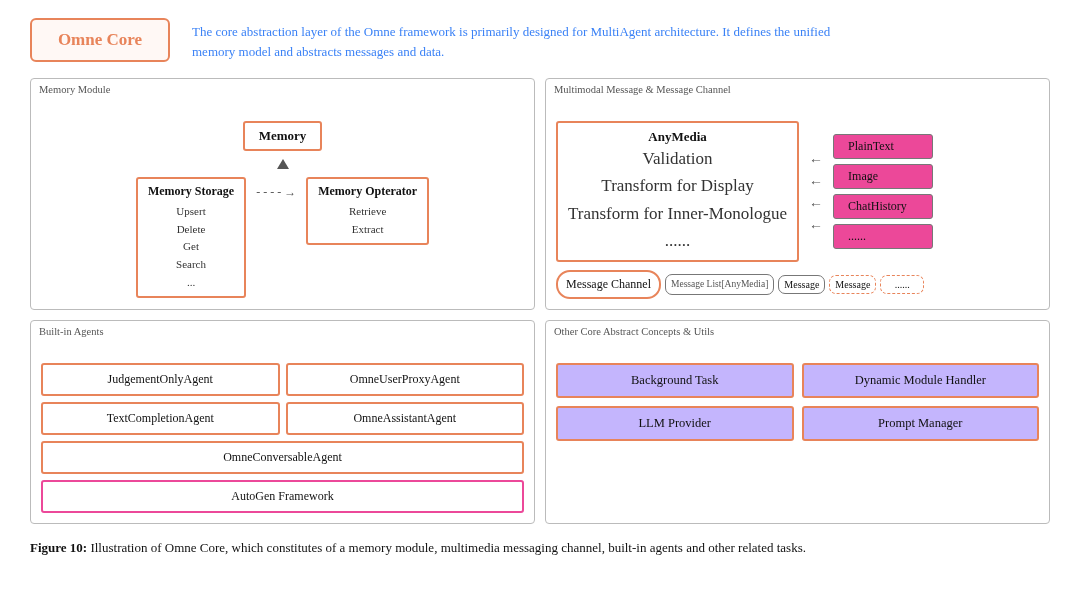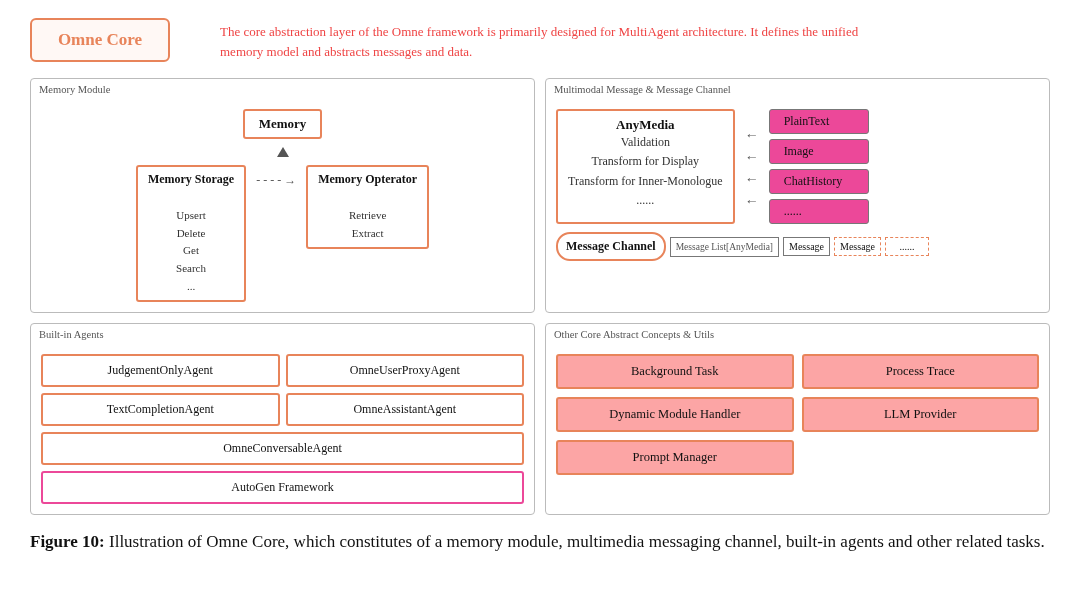--- a/index.html
+++ b/index.html
@@ -28,39 +28,38 @@
       font-weight: bold;
       color: #e8845a;
       background: #fff8f5;
       white-space: nowrap;
       min-width: 140px;
       text-align: center;
     }
     .header-desc {
       font-size: 13px;
       line-height: 1.55;
-      color: #ef4444;
+      color: #3b82f6;
       padding-top: 4px;
       max-width: 680px;
-      margin-left: 28px;
     }
 
     
     .diagram-area {
       display: grid;
       grid-template-columns: 1fr 1fr;
       gap: 10px;
       margin-bottom: 14px;
     }
 
     
     .quadrant {
       border: 1px solid #bbb;
       border-radius: 4px;
-      padding: 12px 10px 10px 10px;
+      padding: 24px 10px 10px 10px;
       position: relative;
     }
     .quadrant-label {
       font-size: 10.5px;
       color: #555;
       position: absolute;
       top: 5px;
       left: 8px;
     }
     .quadrant-content {
@@ -96,21 +95,21 @@
       border: 2px solid #e8845a;
       border-radius: 3px;
       padding: 5px 10px;
       font-size: 12px;
       text-align: center;
       min-width: 110px;
     }
     .memory-storage-box .box-title {
       font-weight: bold;
       font-size: 12px;
-      margin-bottom: 20px;
+      margin-bottom: 4px;
     }
     .memory-storage-box .box-items {
       font-size: 11px;
       color: #333;
       line-height: 1.6;
     }
     .dashed-connector {
       display: flex;
       align-items: center;
       font-size: 12px;
@@ -136,21 +135,21 @@
       min-width: 150px;
       font-size: 11.5px;
       text-align: center;
     }
     .any-media-box .box-title {
       font-weight: bold;
       font-size: 13px;
       margin-bottom: 0;
     }
     .any-media-box .box-items {
-      font-size: 12px;
+      font-size: 17px;
       color: #333;
       line-height: 1.6;
     }
     .plain-col {
       display: flex;
       flex-direction: column;
       gap: 5px;
       justify-content: center;
     }
     .plain-box {
@@ -174,26 +173,26 @@
       display: flex;
       gap: 4px;
       align-items: center;
       margin-top: 2px;
     }
     .msg-channel-main {
       border: 2px solid #e8845a;
       border-radius: 14px;
       padding: 5px 8px;
       font-size: 12px;
-      font-weight: bold;
+      font-weight: normal;
       white-space: nowrap;
     }
     .msg-small-box {
       border: 1px solid #777;
-      border-radius: 0;
+      border-radius: 7px;
       padding: 3px 5px;
       font-size: 10px;
       text-align: center;
       min-width: 44px;
     }
     .msg-small-box.dashed {
       border: 1px dashed #e8845a;
     }
     .msg-label-sub {
       font-size: 9.5px;
@@ -247,26 +246,26 @@
       display: grid;
       grid-template-columns: 1fr 1fr;
       gap: 8px;
     }
     .core-box {
       border: 2px solid #e8845a;
       border-radius: 3px;
       padding: 8px 10px;
       font-size: 12.5px;
       text-align: center;
-      background: #fca5a5;
+      background: #c4b5fd;
     }
 
     
     .caption {
-      font-size: 17px;
+      font-size: 13px;
       color: #111;
       line-height: 1.55;
       margin-top: 4px;
     }
     .caption-bold {
       font-weight: bold;
     }
 
     .memory-up-arrow {
       width: 0;
@@ -366,21 +365,20 @@
       </div>
       <div class="agent-box-full">OmneConversableAgent</div>
       <div class="autogen-box">AutoGen Framework</div>
     </div>
   </div>
 
   <div class="quadrant">
     <span class="quadrant-label">Other Core Abstract Concepts &amp; Utils</span>
     <div class="quadrant-content other-inner">
       <div class="core-box">Background Task</div>
-      <div class="core-box">Process Trace</div>
       <div class="core-box">Dynamic Module Handler</div>
       <div class="core-box">LLM Provider</div>
       <div class="core-box">Prompt Manager</div>
     </div>
   </div>
 
 </div>
 
 <div class="caption">
   <span class="caption-bold">Figure 10:</span><span> Illustration of Omne Core, which constitutes of a memory module, multimedia messaging channel, built-in agents and other related tasks.</span>

